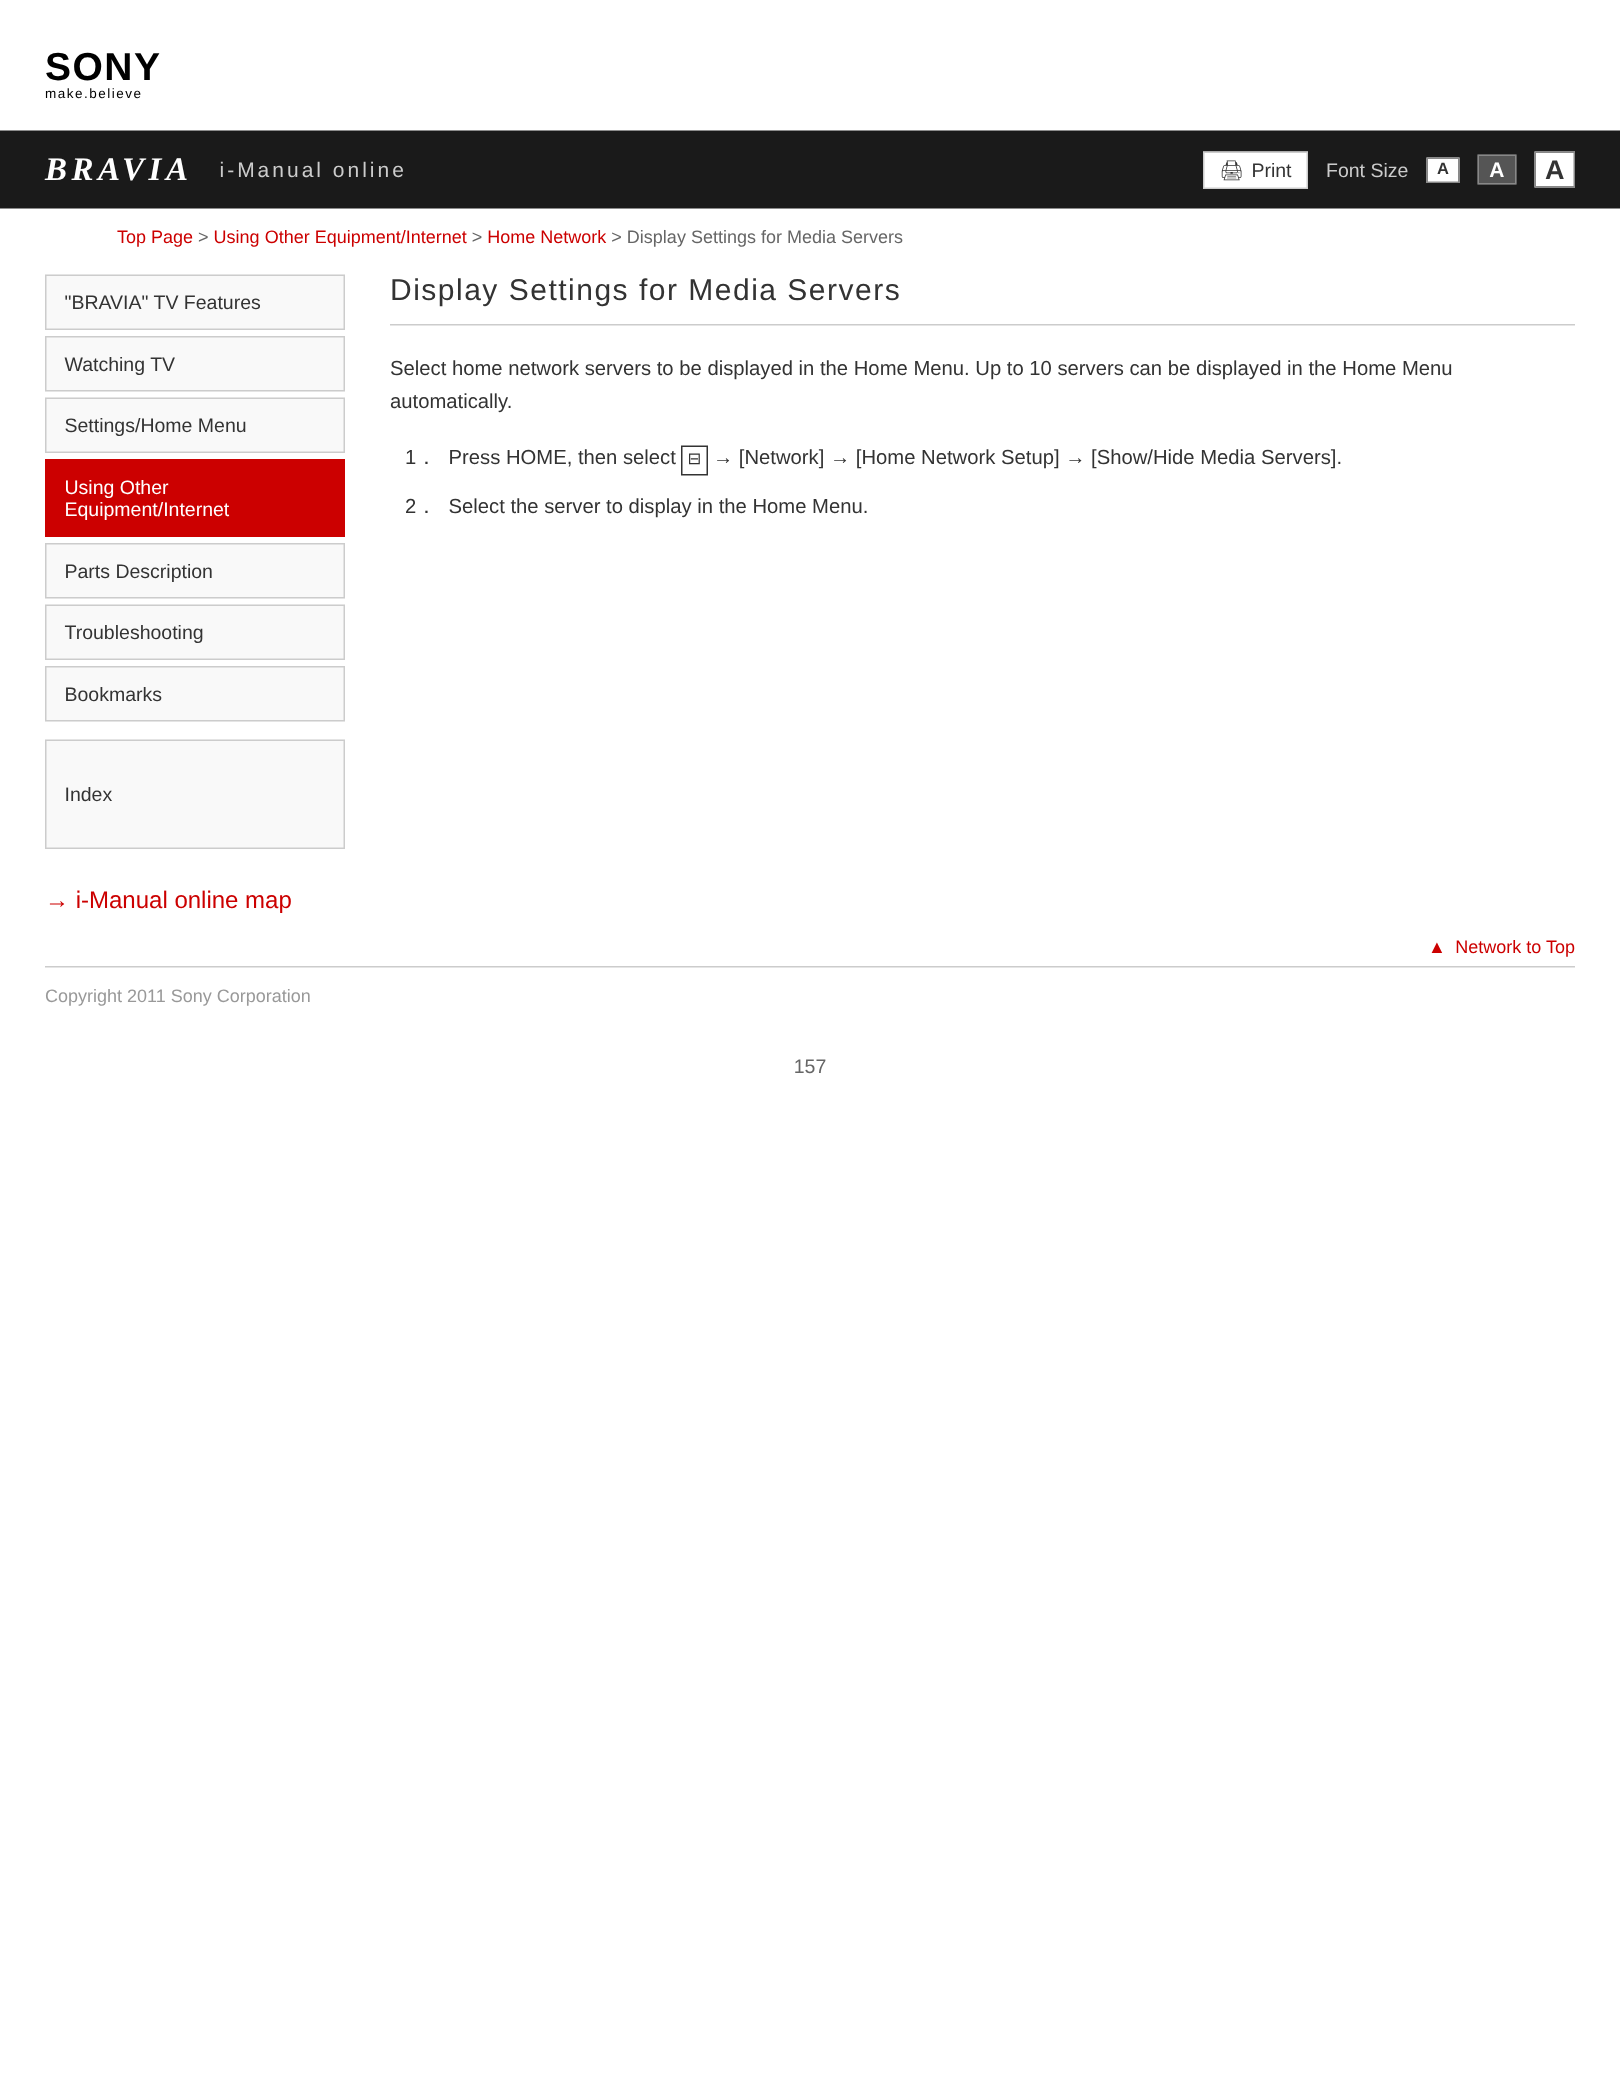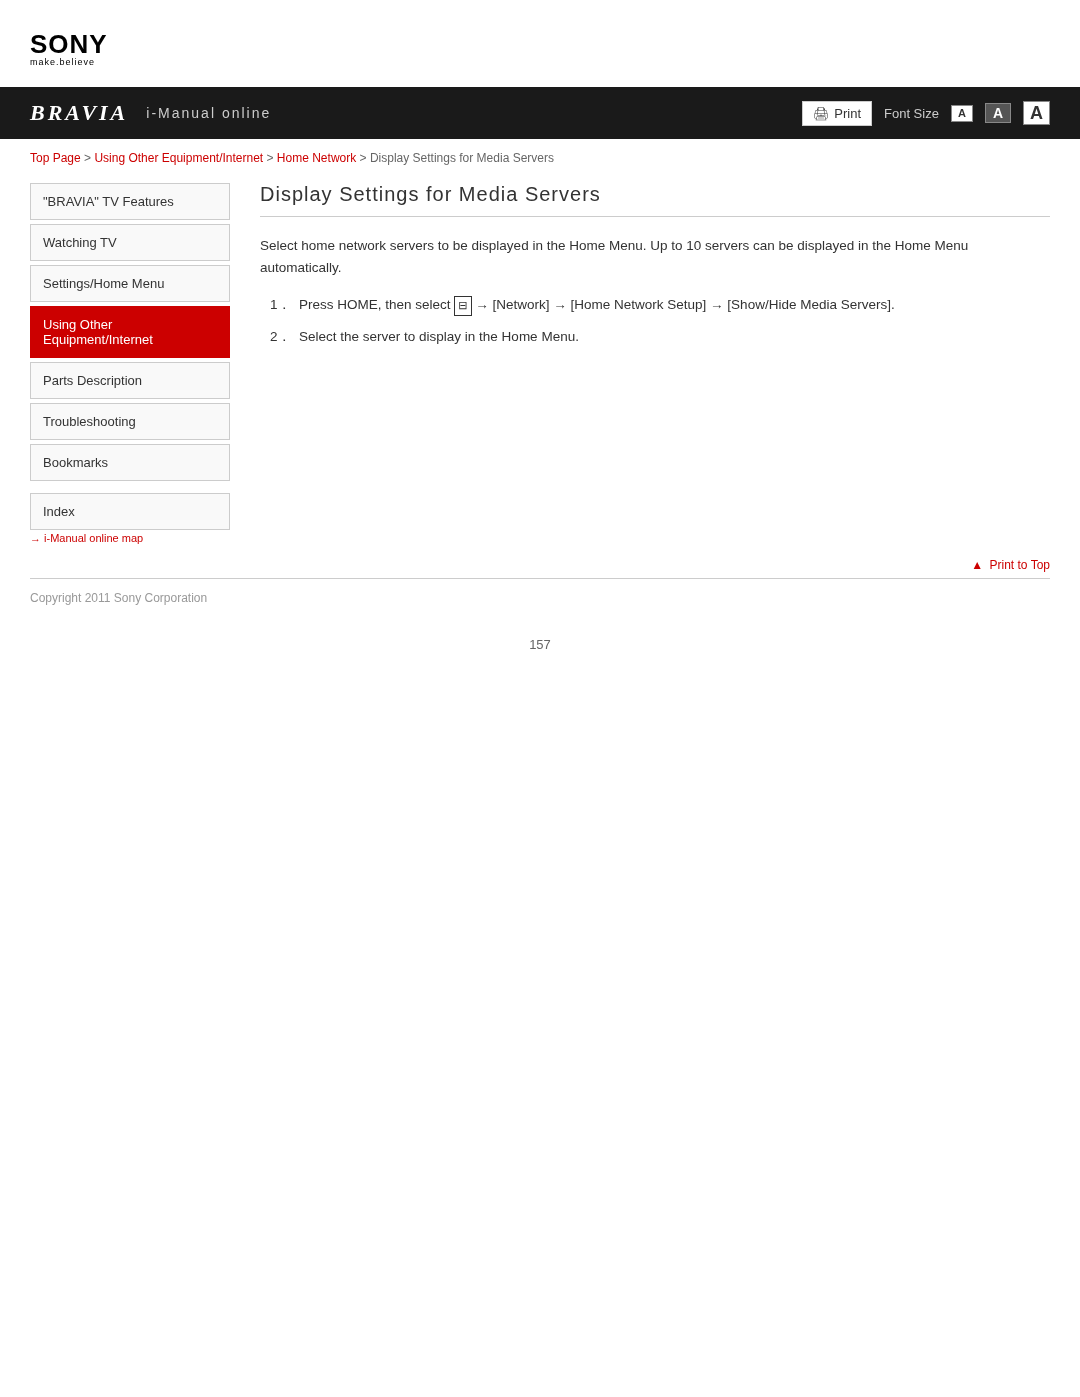--- a/index.html
+++ b/index.html
@@ -97,20 +97,21 @@
       display: flex;
       padding: 0 30px;
       margin-top: 0;
     }
 
     
     .breadcrumb-area {
       padding: 12px 30px 8px 30px;
       font-size: 12px;
       color: #666;
+      margin-left: 48px;
     }
     .breadcrumb-area a {
       color: #c00;
       text-decoration: none;
     }
     .breadcrumb-area span { color: #666; }
 
     
     .sidebar {
       width: 200px;
@@ -127,31 +128,31 @@
       cursor: pointer;
       background: #f9f9f9;
     }
     .sidebar-item.active {
       background: #c00;
       color: #fff;
       border-color: #c00;
     }
     .sidebar-index {
       border: 1px solid #ccc;
-      padding: 10px 12px;
+      padding: 28px 12px;
       margin-top: 12px;
       font-size: 13px;
       color: #333;
       cursor: pointer;
       background: #f9f9f9;
     }
     .sidebar-link {
       display: block;
-      margin-top: 2px;
-      font-size: 11px;
+      margin-top: 26px;
+      font-size: 16px;
       color: #c00;
       text-decoration: none;
     }
 
     
     .content {
       flex: 1;
       padding: 10px 0 0 0;
     }
     .page-title {
@@ -286,21 +287,21 @@
         <span class="step-num">2．</span>
         <span>Select the server to display in the Home Menu.</span>
       </li>
     </ol>
   </div>
 </div>
 
 <div class="footer-area">
   <a href="#" class="return-top-link">
     <span class="return-top-icon">▲</span>
-    <span>Print to Top</span>
+    <span>Network to Top</span>
   </a>
 </div>
 
 <hr class="divider-line">
 
 <div class="copyright-area">
   <span>Copyright 2011 Sony Corporation</span>
 </div>
 
 <div class="page-number-area">

